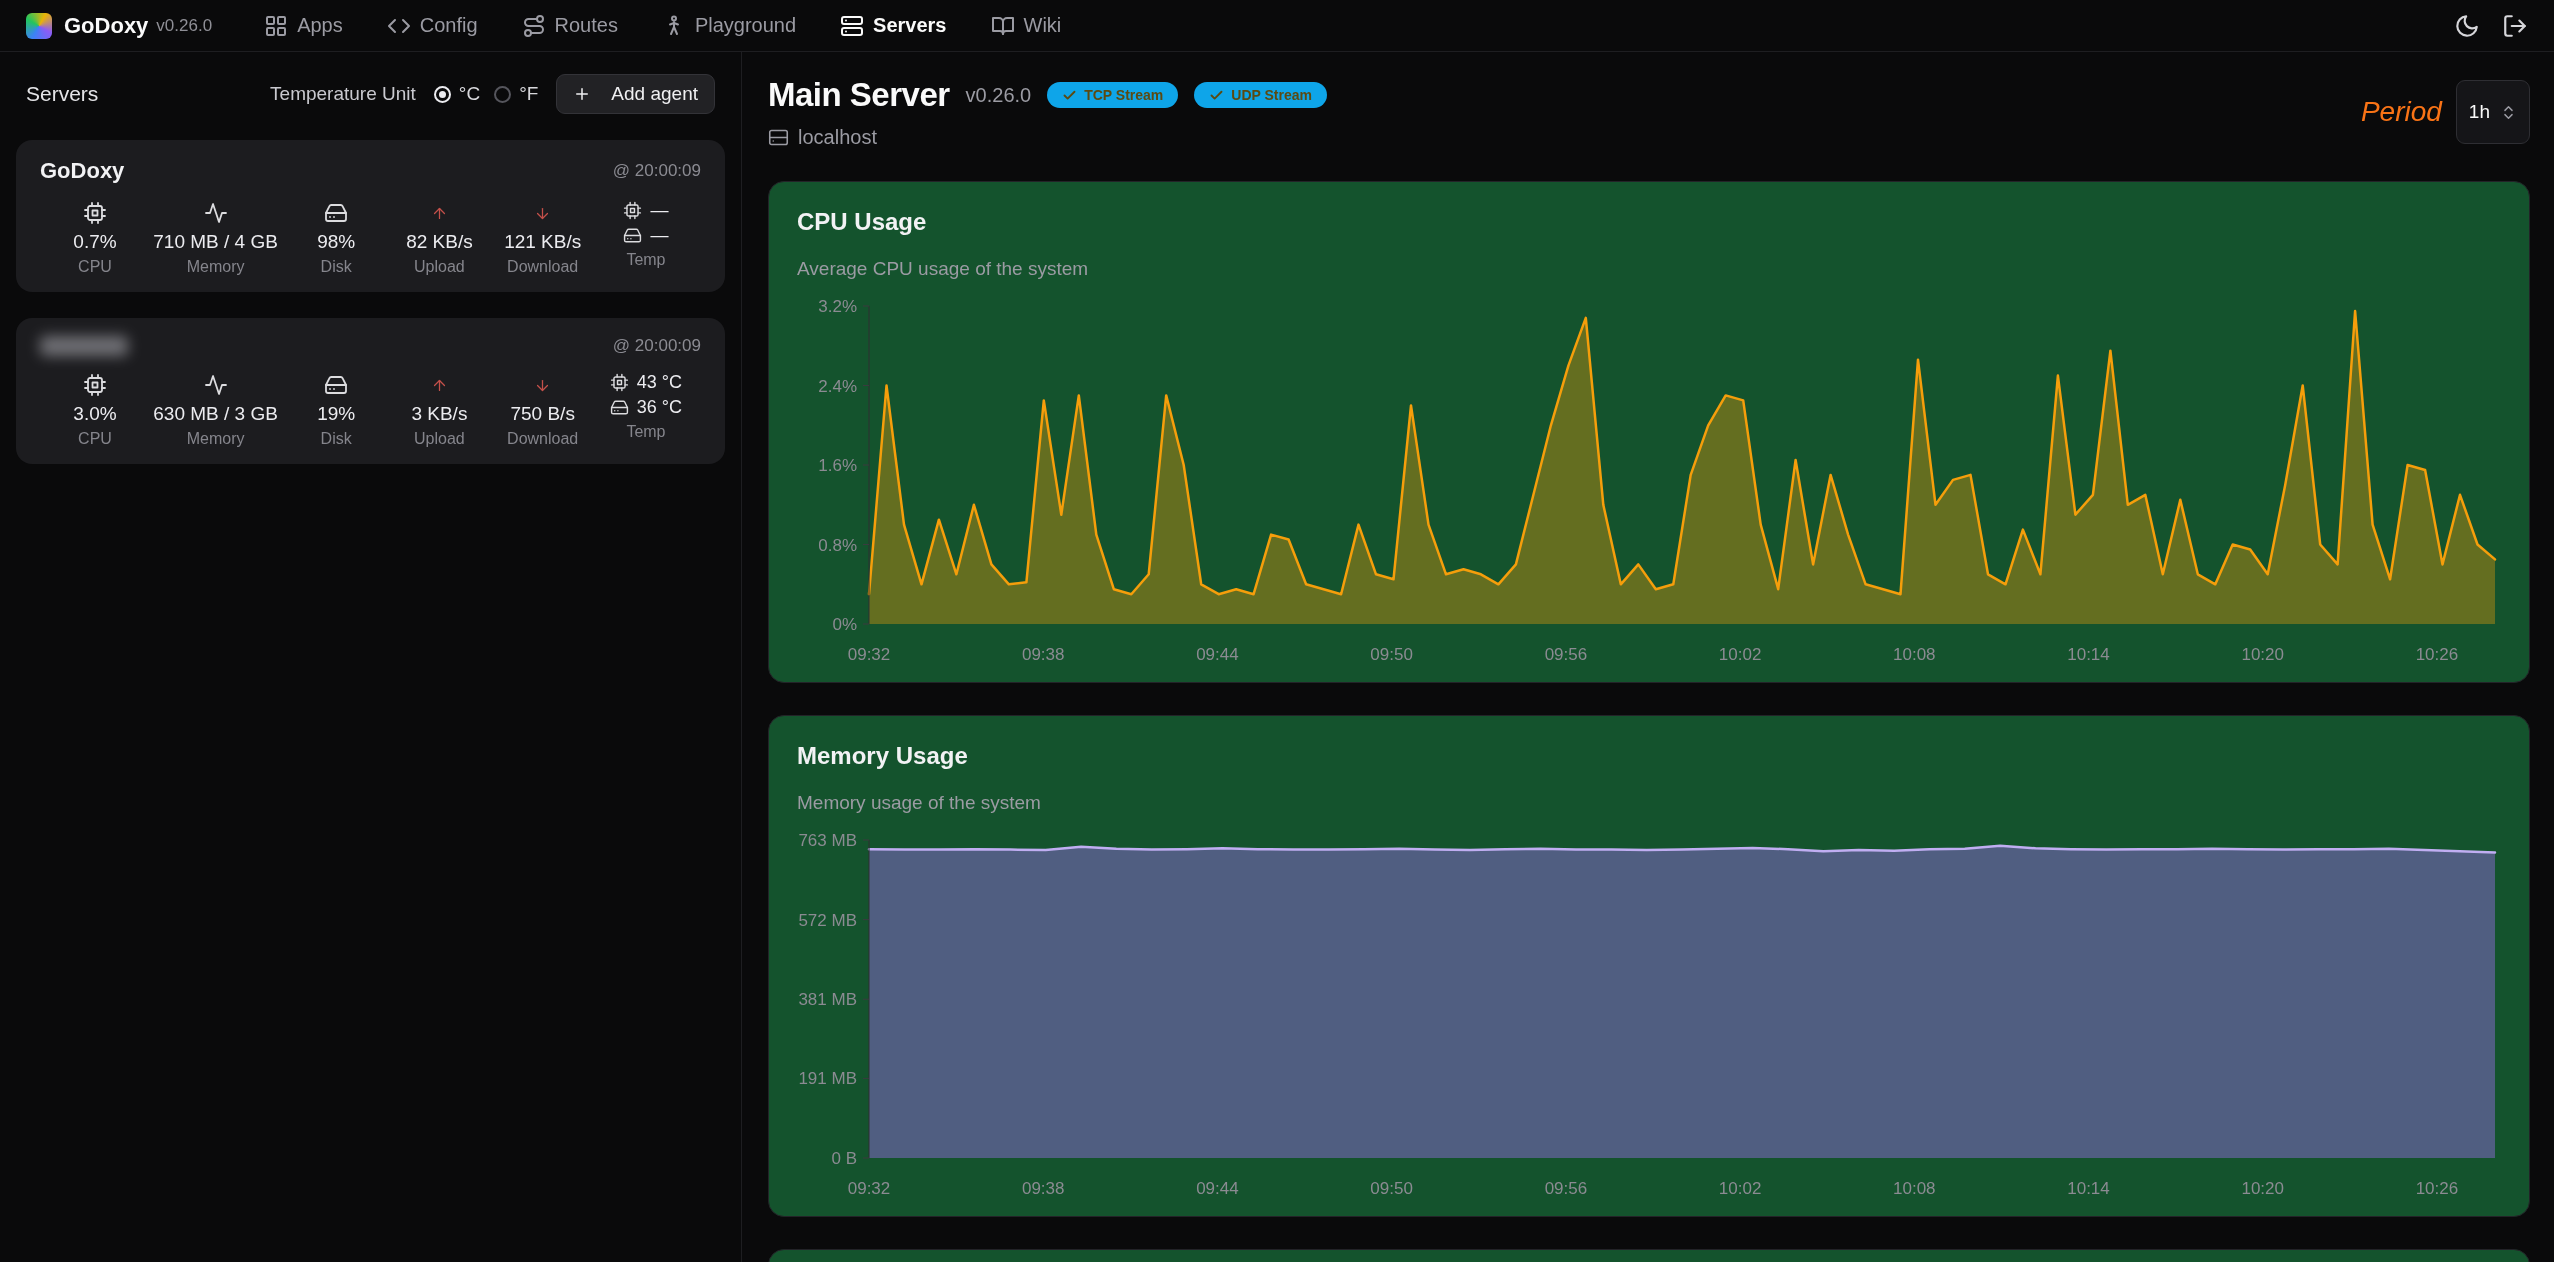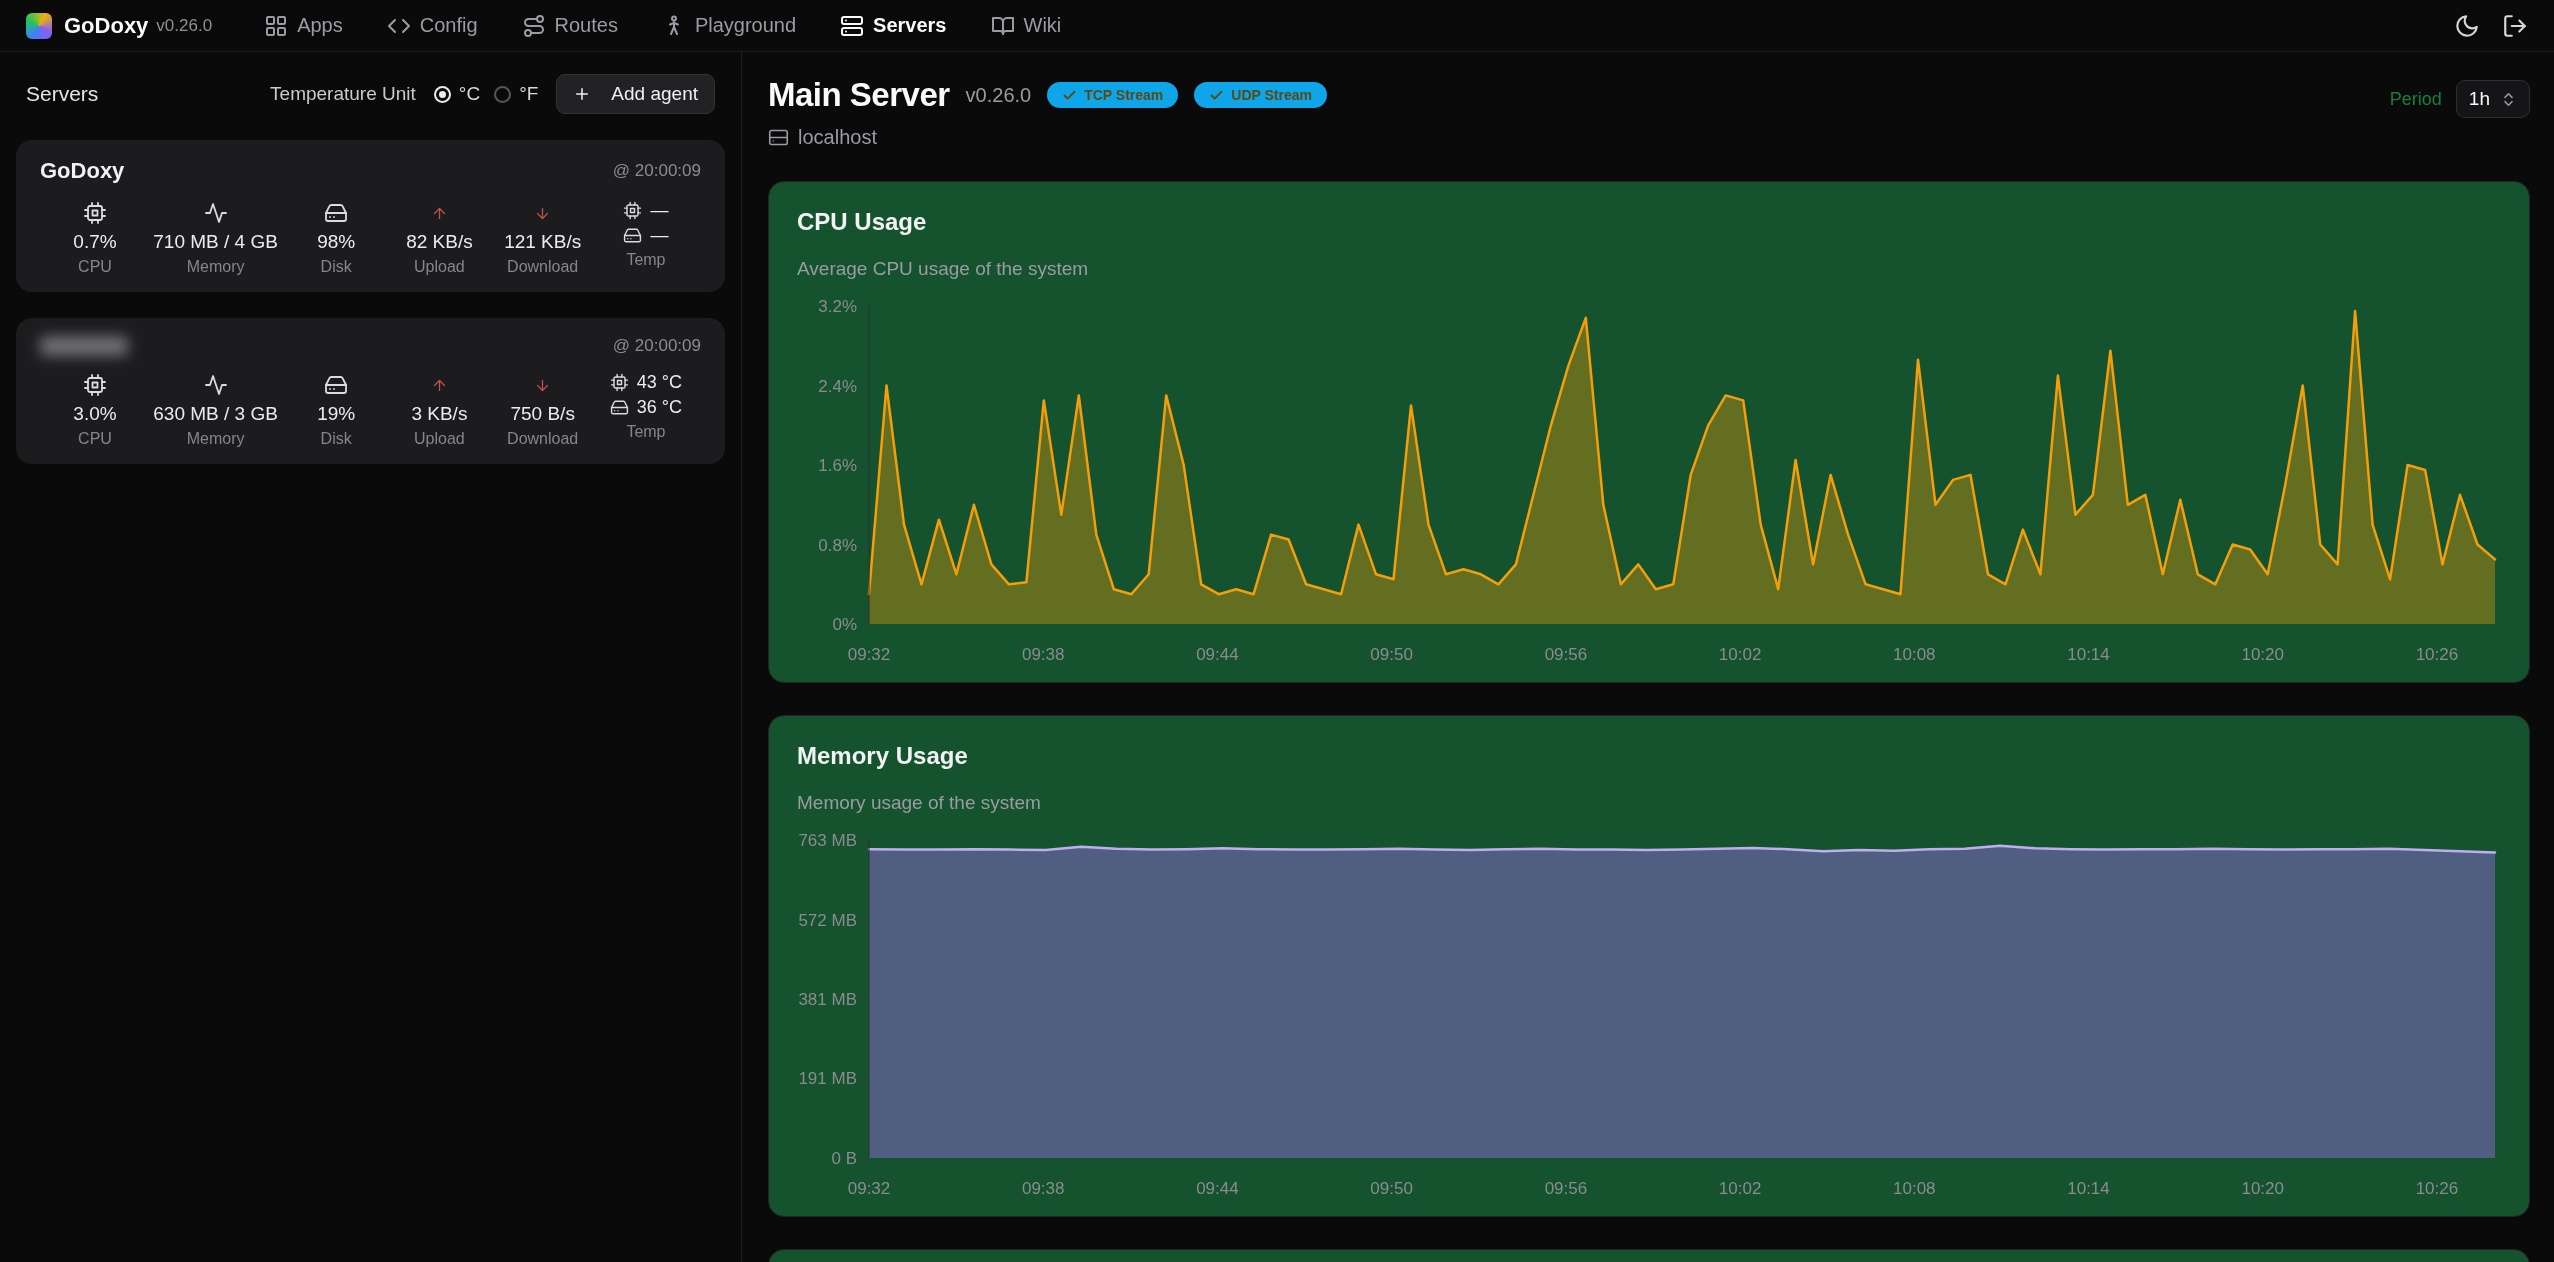--- a/index.html
+++ b/index.html
@@ -70,23 +70,23 @@
   .main-header { display:flex; align-items:flex-start; justify-content:space-between; }
   .title-row { display:flex; align-items:center; gap:16px; }
   .page-title { font-size:33px; font-weight:700; letter-spacing:-0.5px; }
   .page-version { font-size:20px; color:#9b9ba3; }
   .badge { display:inline-flex; align-items:center; gap:7px; background:#0ea5e9; color:#5b4a12;
            font-size:14px; font-weight:600; padding:5px 15px; border-radius:999px; }
   .badge svg { width:15px; height:15px; stroke-width:3; }
   .host-row { display:flex; align-items:center; gap:9px; margin-top:12px; color:#9b9ba3; font-size:20px; }
   .host-row svg { width:21px; height:21px; stroke-width:1.8; }
   .period-group { display:flex; align-items:center; gap:14px; margin-top:4px; }
-  .period-label { font-size:18px; color:#15803d; }
+  .period-label { font-size:28px; color:#f97316;font-style:italic; }
   .period-select { display:flex; align-items:center; gap:10px; background:#151518; border:1px solid #2e2e33;
-                   border-radius:9px; padding:7px 12px; font-size:19px; color:#fafafa; cursor:pointer;
+                   border-radius:9px; padding:20px 12px; font-size:19px; color:#fafafa; cursor:pointer;
                    font-family:inherit; }
   .period-select svg { width:17px; height:17px; color:#9b9ba3; }
 
   
   .chart-card { background:#14532d; border:1px solid #232328; border-radius:16px;
                 padding:26px 28px 14px; margin-top:32px; }
   .chart-title { font-size:24px; font-weight:600; color:#f2f2f4; }
   .chart-subtitle { font-size:19px; color:#9b9ba3; margin-top:22px; }
   .chart-svg { width:100%; height:372px; margin-top:16px; display:block; }
   .chart-card.partial { height:120px; padding:26px 28px; }

